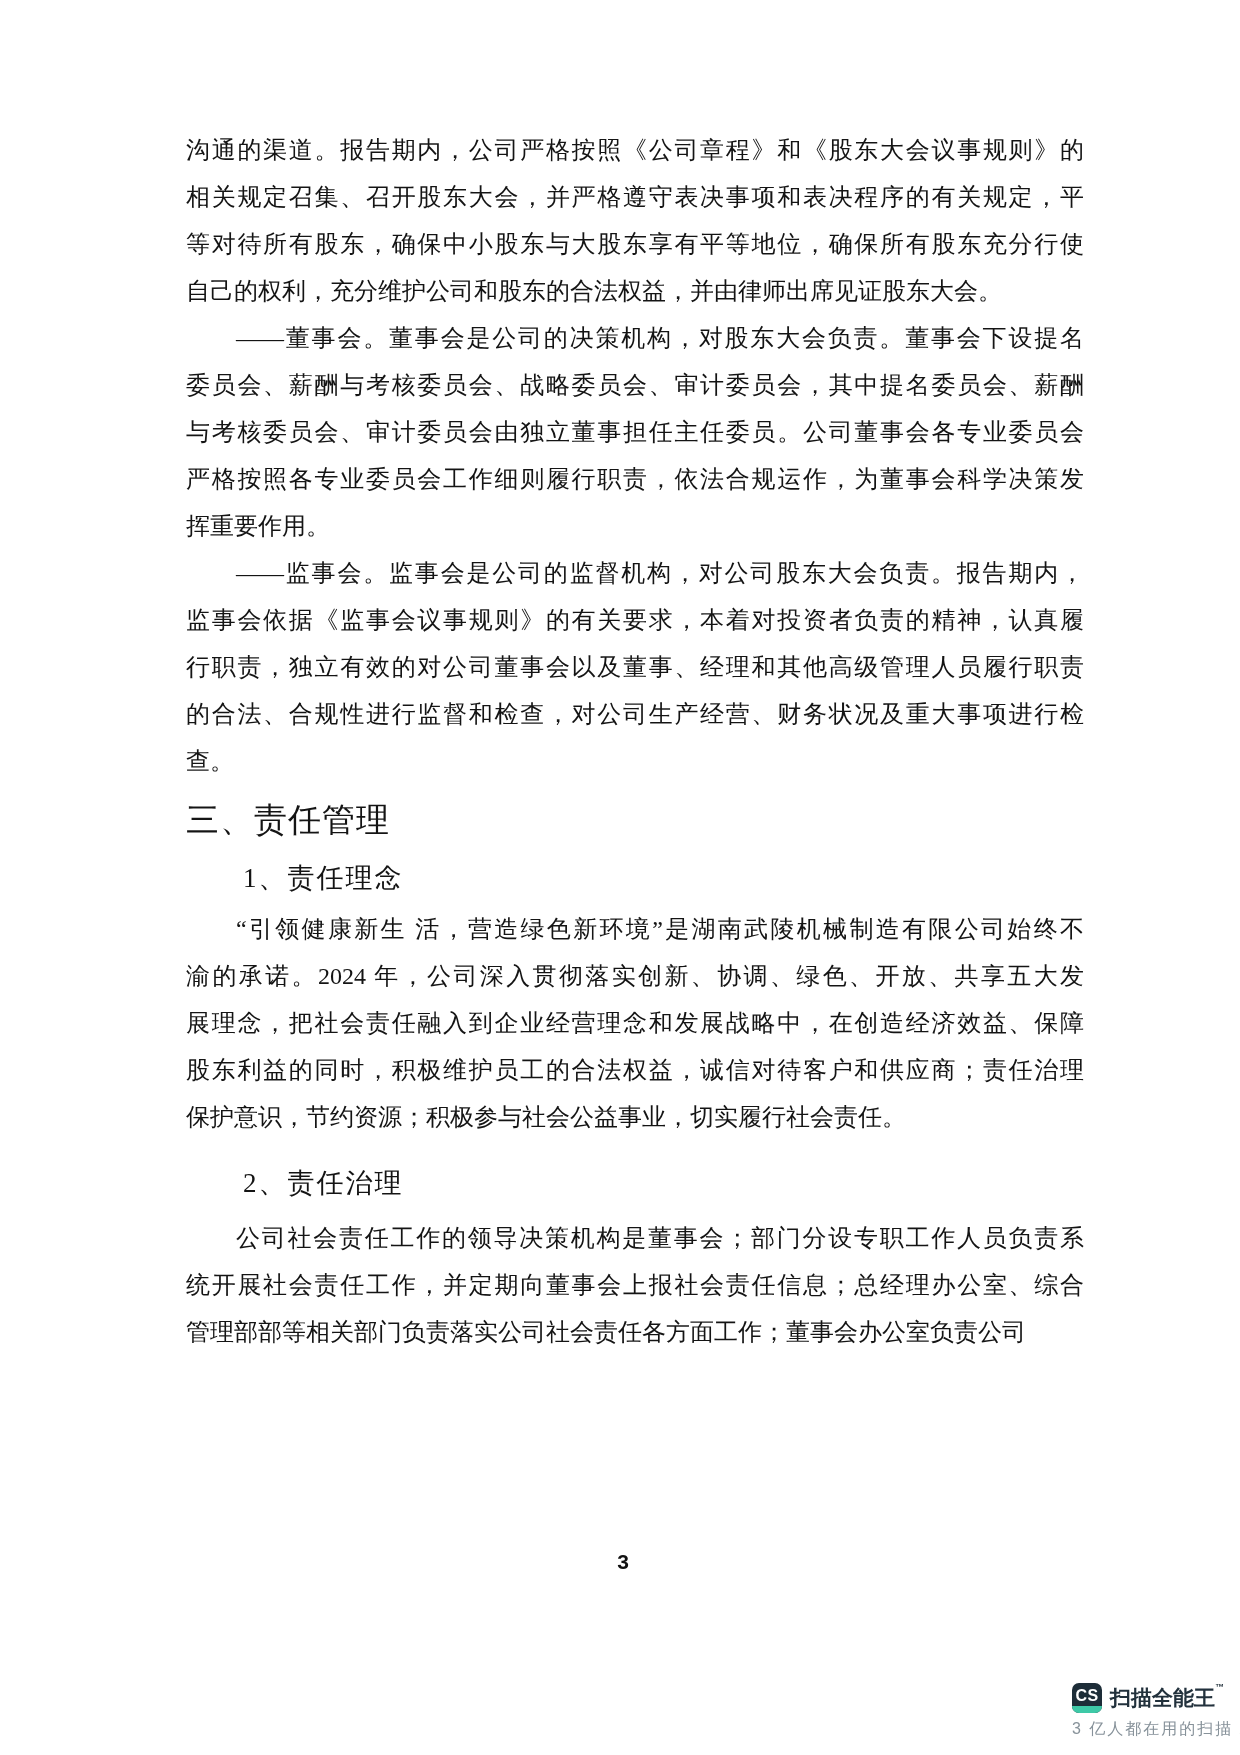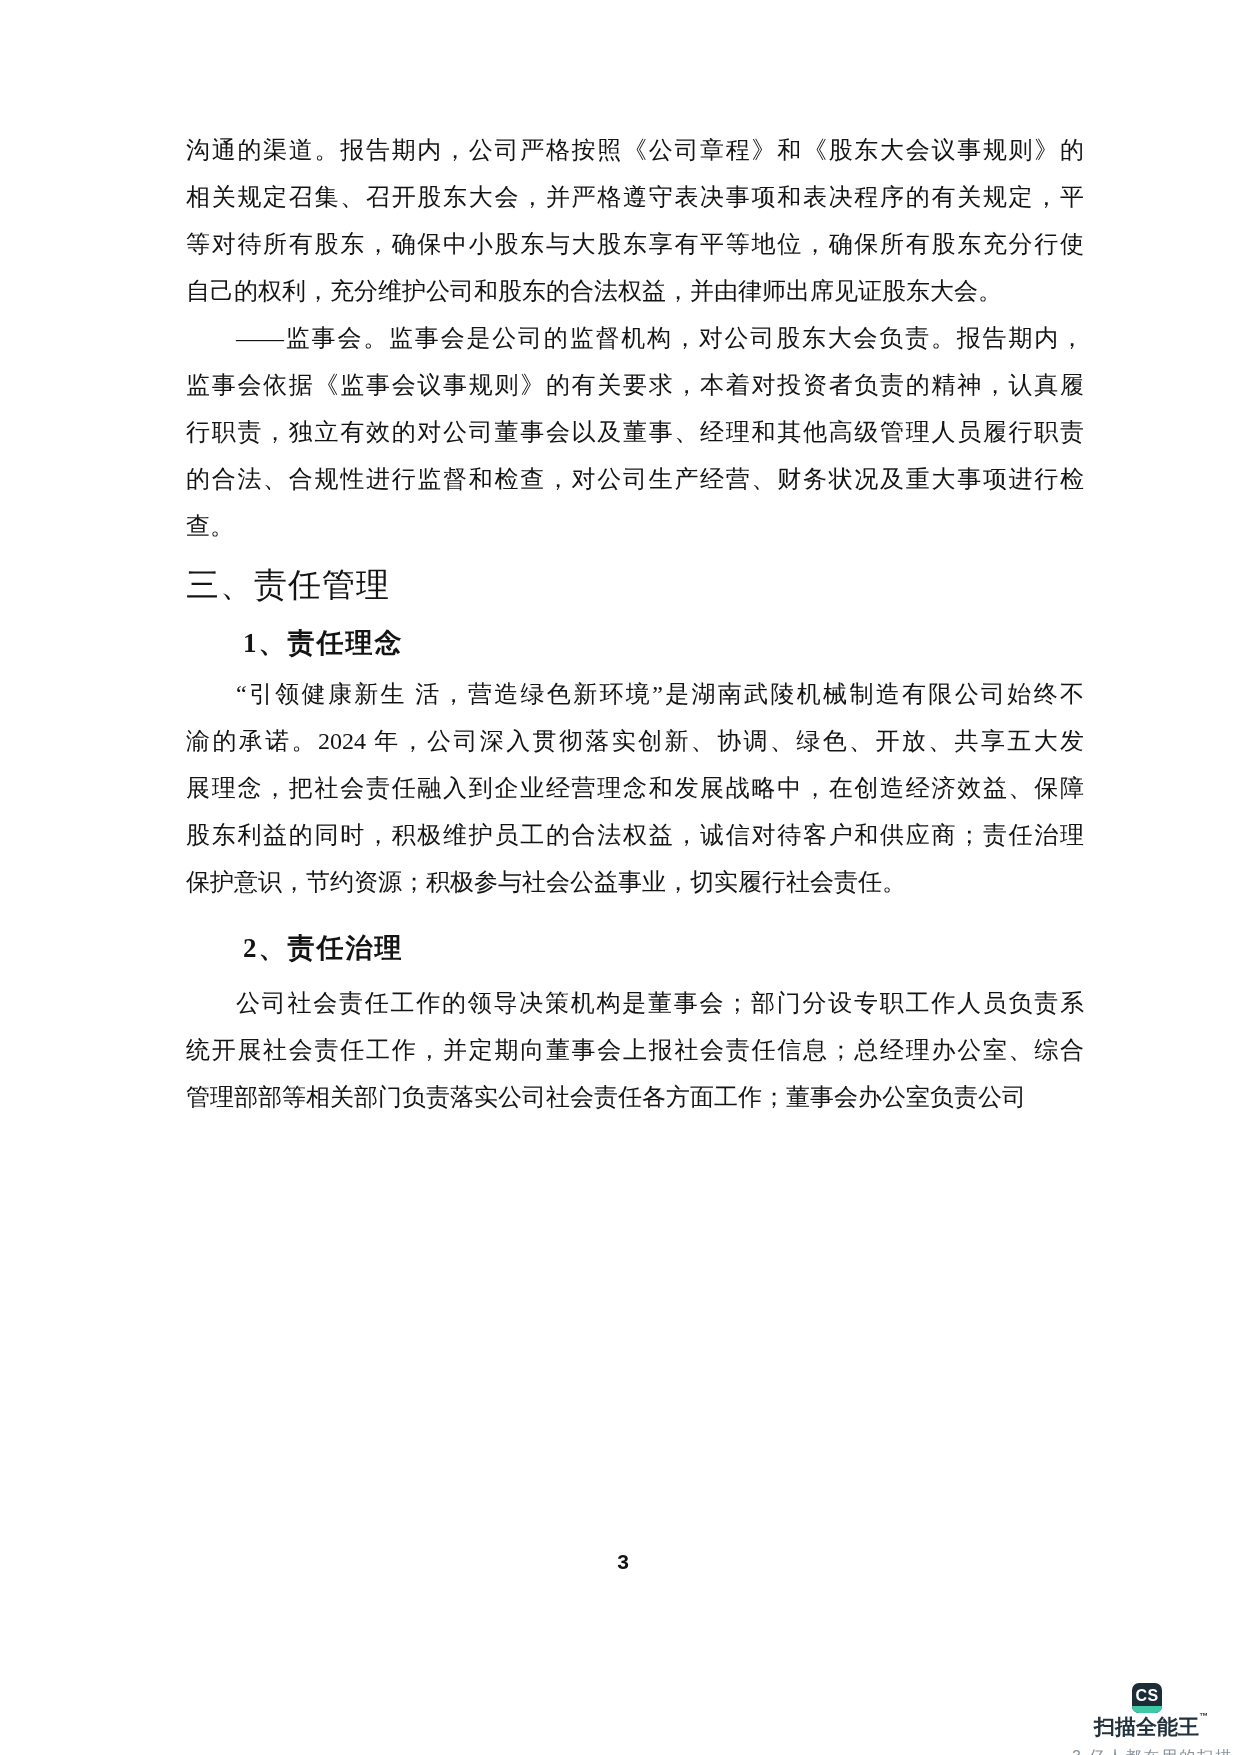--- a/index.html
+++ b/index.html
@@ -47,21 +47,21 @@
     font-size: 33px;
     line-height: 46px;
     font-weight: normal;
     letter-spacing: 1px;
   }
   .h-sub {
     margin: 13px 0 0 0;
     padding-left: 57px;
     font-size: 27px;
     line-height: 44px;
-    font-weight: bold;
+    font-weight: normal;
     letter-spacing: 2px;
   }
   .h-sub.second { margin-top: 20px; }
   .para.p5 { margin-top: 6px; }
   .para.p6 { margin-top: 10px; }
   
   .page-number {
     position: absolute;
     left: 0;
     right: 26px;
@@ -75,21 +75,20 @@
   
   .watermark {
     position: absolute;
     left: 1072px;
     top: 1683px;
     width: 150px;
   }
   .wm-row {
     display: flex;
     align-items: center;
-    flex-direction: column;
   }
   .wm-logo {
     position: relative;
     width: 30px;
     height: 30px;
     border-radius: 7px;
     background: #1d2d38;
     overflow: hidden;
     flex: 0 0 auto;
   }
@@ -145,20 +144,27 @@
 <div class="page">
 
   <div class="doc-body">
     <div class="para">
         <div class="line">沟通的渠道。报告期内，公司严格按照《公司章程》和《股东大会议事规则》的</div>
         <div class="line">相关规定召集、召开股东大会，并严格遵守表决事项和表决程序的有关规定，平</div>
         <div class="line">等对待所有股东，确保中小股东与大股东享有平等地位，确保所有股东充分行使</div>
         <div class="line last">自己的权利，充分维护公司和股东的合法权益，并由律师出席见证股东大会。</div>
       </div>
     <div class="para">
+        <div class="line indent">——董事会。董事会是公司的决策机构，对股东大会负责。董事会下设提名</div>
+        <div class="line">委员会、薪酬与考核委员会、战略委员会、审计委员会，其中提名委员会、薪酬</div>
+        <div class="line">与考核委员会、审计委员会由独立董事担任主任委员。公司董事会各专业委员会</div>
+        <div class="line">严格按照各专业委员会工作细则履行职责，依法合规运作，为董事会科学决策发</div>
+        <div class="line last">挥重要作用。</div>
+      </div>
+    <div class="para">
         <div class="line indent">——监事会。监事会是公司的监督机构，对公司股东大会负责。报告期内，</div>
         <div class="line">监事会依据《监事会议事规则》的有关要求，本着对投资者负责的精神，认真履</div>
         <div class="line">行职责，独立有效的对公司董事会以及董事、经理和其他高级管理人员履行职责</div>
         <div class="line">的合法、合规性进行监督和检查，对公司生产经营、财务状况及重大事项进行检</div>
         <div class="line last">查。</div>
       </div>
 
     <div class="h-section">三、责任管理</div>
     <div class="h-sub">1、责任理念</div>
     <div class="para p5">

